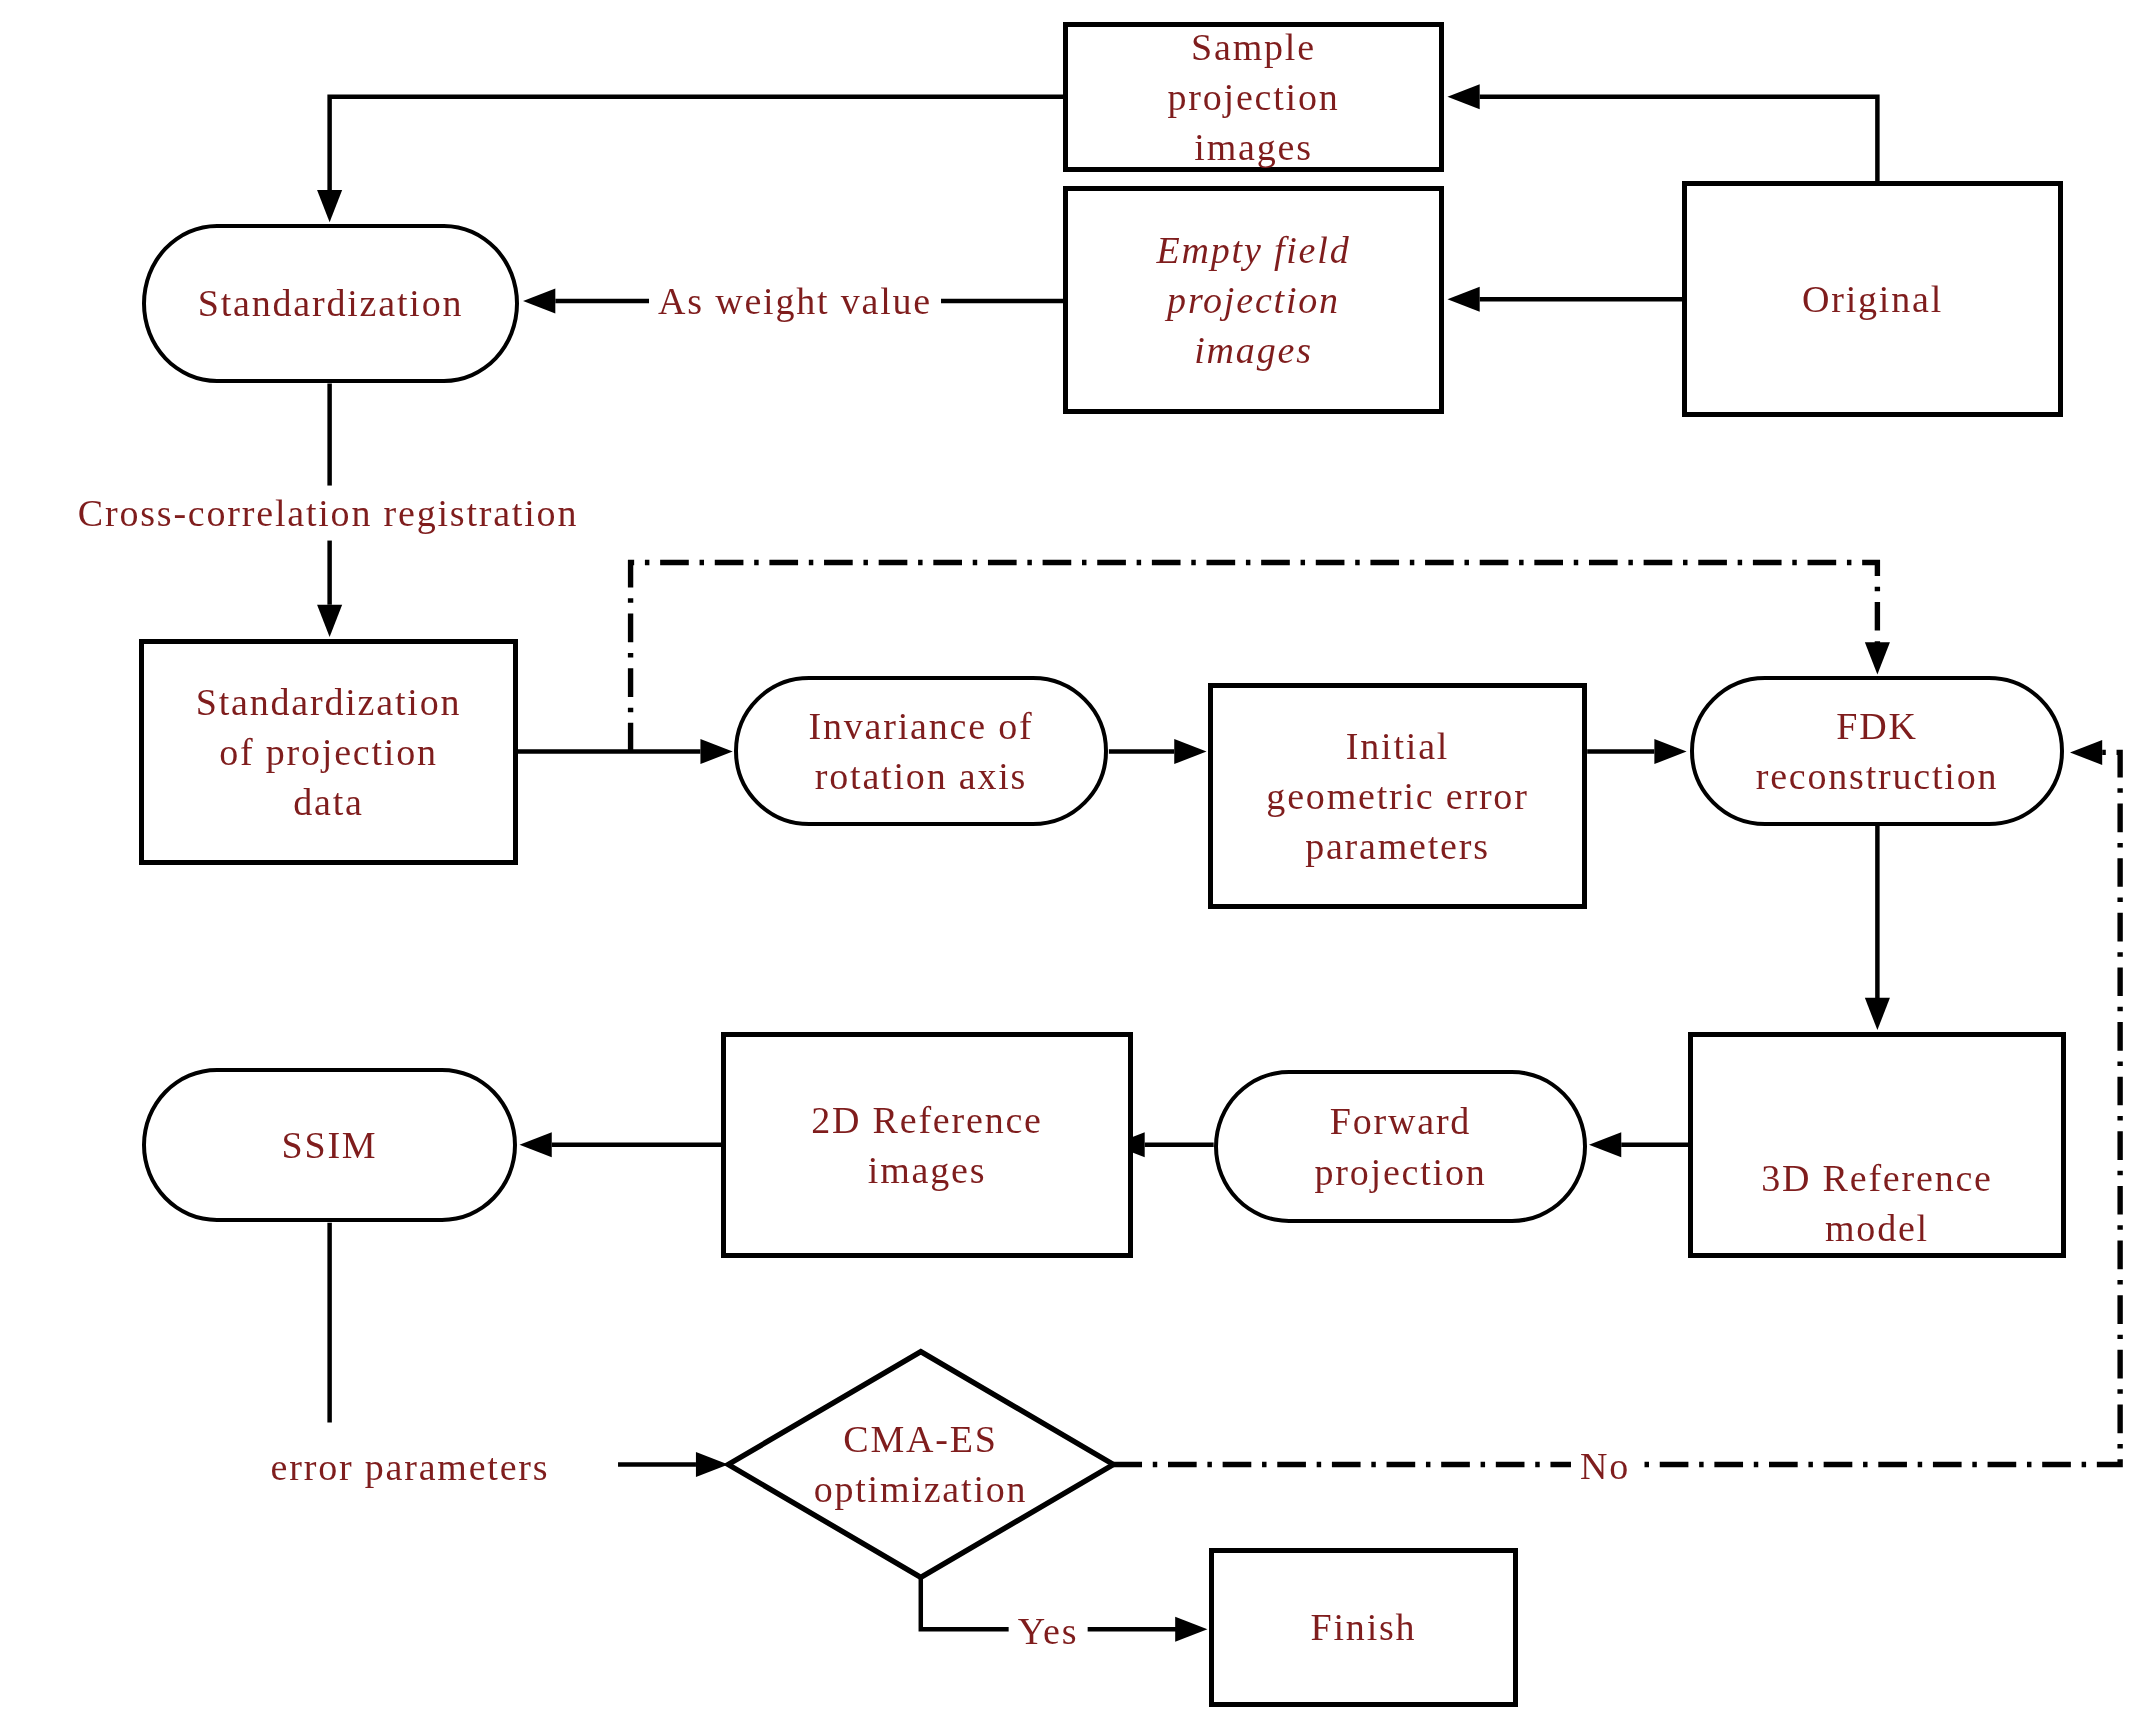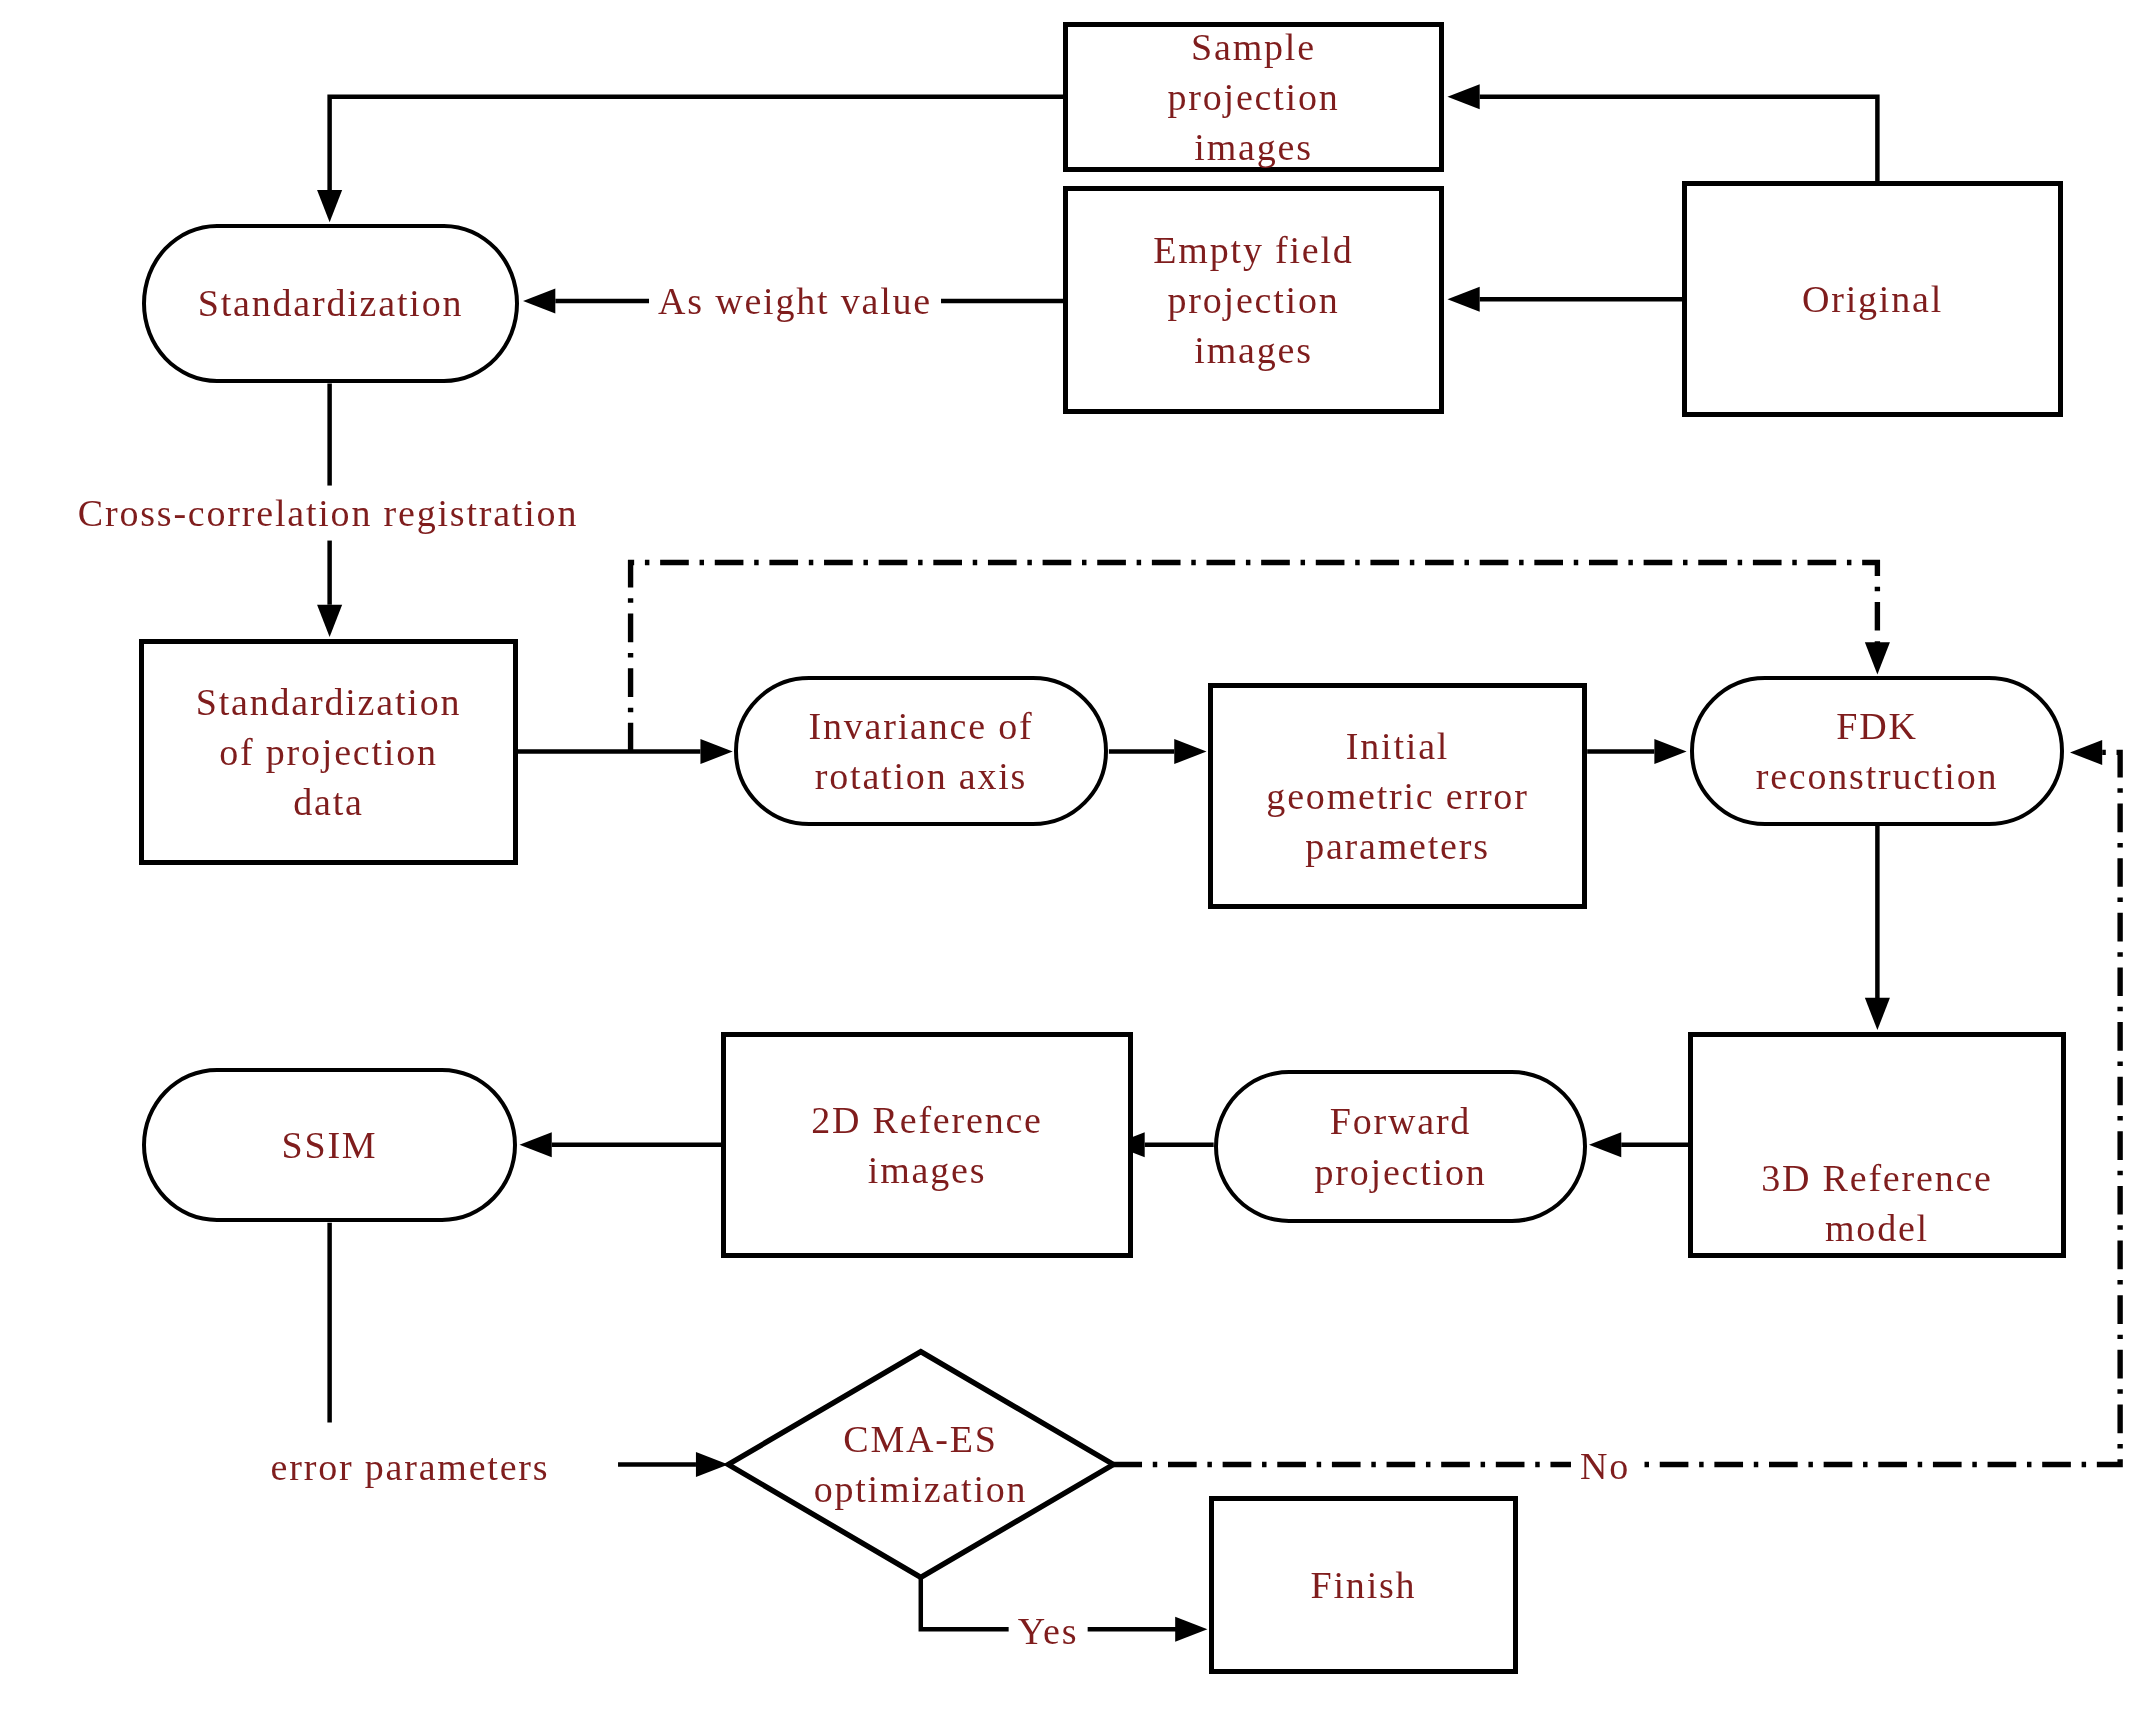--- a/index.html
+++ b/index.html
@@ -121,21 +121,21 @@
       <path d="M1243,1635 L2367,1635 L2367,840 L2347,840" class="edge-dashdot"></path>
       <polygon points="2311,840 2347,826 2347,854" class="arrowhead"></polygon>
       <polygon points="1028,1509 1243,1635 1028,1761 813,1635" class="diamond-shape"></polygon>
     </svg>
   <div id="nodes-layer">
       <div class="node rect" style="left: 1063px; top: 22.4px; width: 381px; height: 150px;">
         <div class="node-line">Sample</div>
         <div class="node-line">projection</div>
         <div class="node-line">images</div>
       </div>
-      <div class="node rect" style="left: 1063px; top: 186px; width: 381px; height: 228px;">
+      <div class="node rect" style="left: 1063px; top: 186px; width: 381px; height: 228px; font-style: italic;">
         <div class="node-line">Empty field</div>
         <div class="node-line">projection</div>
         <div class="node-line">images</div>
       </div>
       <div class="node rect" style="left: 1682px; top: 181px; width: 381px; height: 236px;">
         <div class="node-line">Original</div>
       </div>
       <div class="node stadium" style="left: 142px; top: 224px; width: 377px; height: 159px; border-radius: 75px / 50%;">
         <div class="node-line">Standardization</div>
       </div>
@@ -165,21 +165,21 @@
         <div class="node-line">images</div>
       </div>
       <div class="node stadium" style="left: 1214px; top: 1070px; width: 373px; height: 153px; border-radius: 75px / 50%;">
         <div class="node-line">Forward</div>
         <div class="node-line">projection</div>
       </div>
       <div class="node rect" style="left: 1688px; top: 1032px; width: 378px; height: 226px; justify-content: flex-end;">
         <div class="node-line">3D Reference</div>
         <div class="node-line">model</div>
       </div>
-      <div class="node rect" style="left: 1209px; top: 1496px; width: 309px; height: 178px;">
+      <div class="node rect" style="left: 1209px; top: 1548px; width: 309px; height: 159px;">
         <div class="node-line">Finish</div>
       </div>
       <div class="node diamond-text" style="left: 728px; top: 1351px; width: 385px; height: 226px;">
         <div class="node-line">CMA-ES</div>
         <div class="node-line">optimization</div>
       </div>
     </div>
   <div id="labels-layer">
       <div class="flow-label" style="left: 795px; top: 301px;">
         <div class="node-line">As weight value</div>

